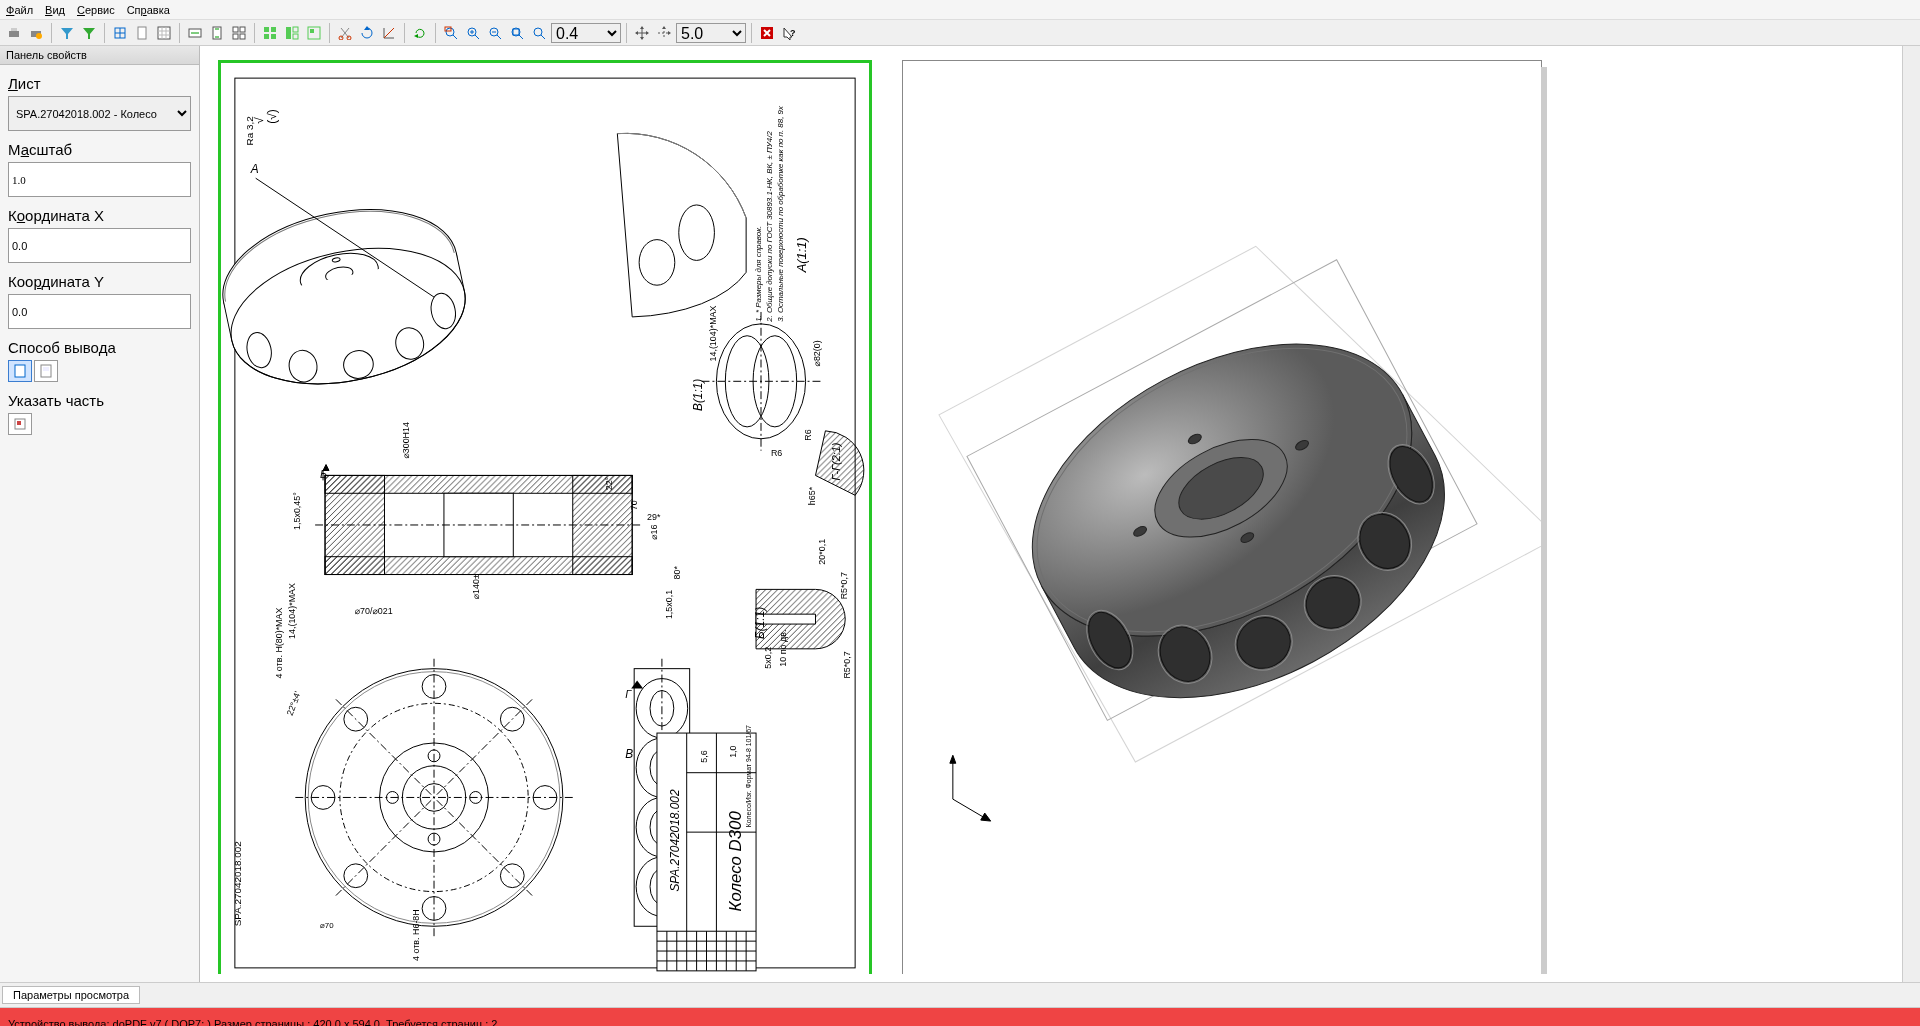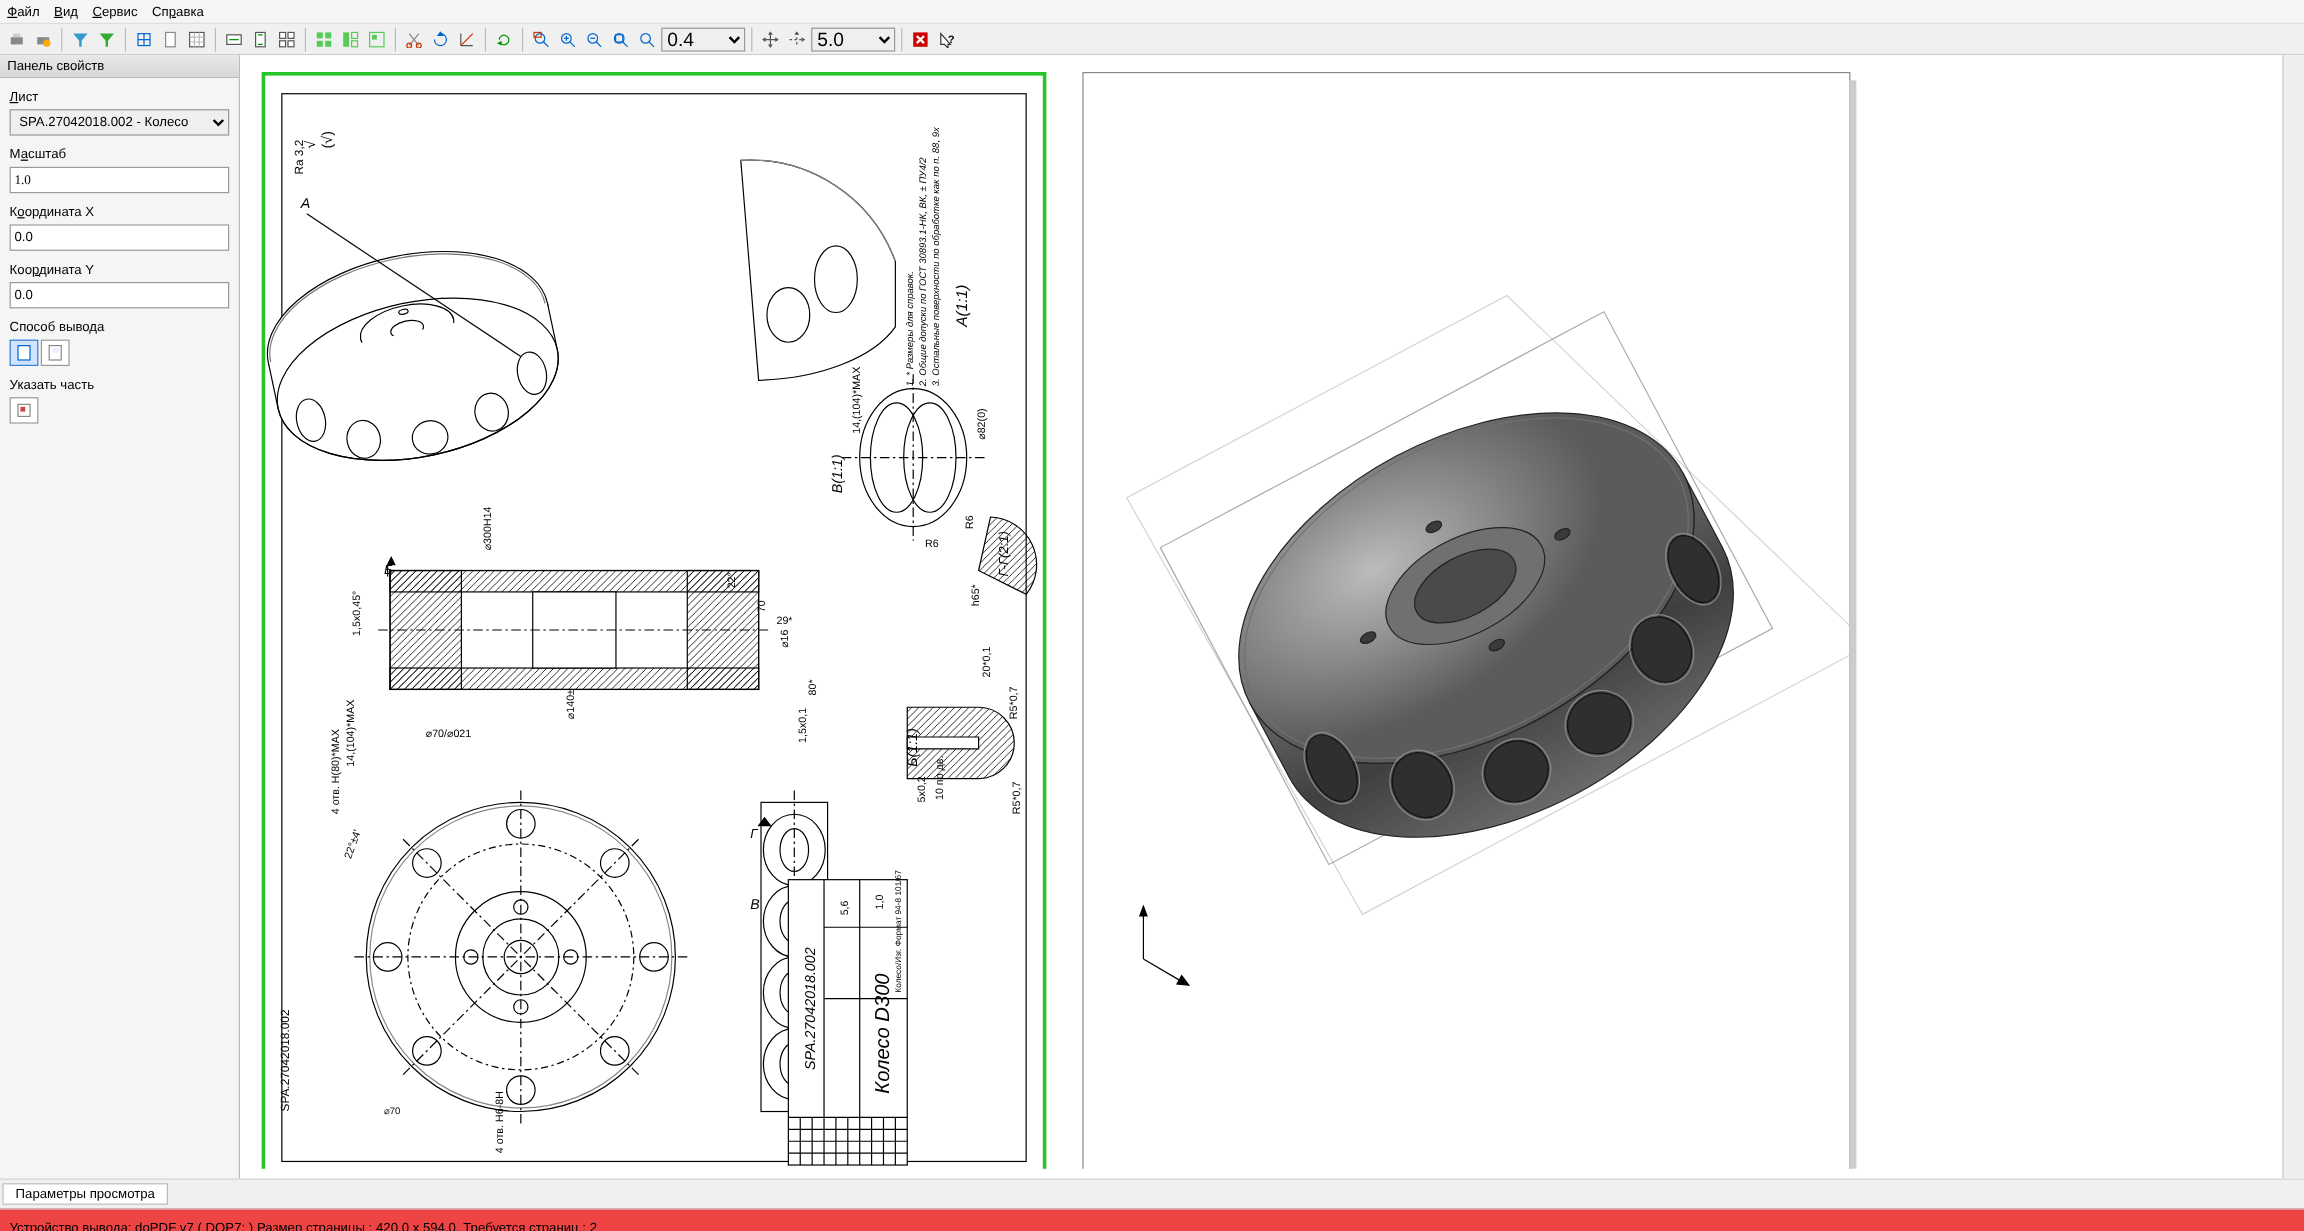--- a/index.html
+++ b/index.html
@@ -12,22 +12,22 @@
   .toolbar { display: flex; align-items: center; height: 26px; background: #f0f0f0; padding: 0 4px; gap: 2px; border-bottom: 1px solid #ccc; }
   .tbtn { width: 20px; height: 20px; display: inline-flex; align-items: center; justify-content: center; cursor: pointer; border: 1px solid transparent; }
   .tsep { width: 1px; height: 20px; background: #bbb; margin: 0 3px; }
   .tcombo { height: 20px; font-size: 16px; border: 1px solid #999; }
   
   .main { display: flex; height: calc(100% - 20px - 26px - 22px - 22px); }
   
   .side { width: 200px; background: #f5f5f5; border-right: 1px solid #bbb; display: flex; flex-direction: column; }
   .side-title { background: linear-gradient(#e8e8e8,#d8d8d8); padding: 3px 6px; font-size: 11px; border-bottom: 1px solid #bbb; }
   .side-body { padding: 10px 8px; flex: 1; }
-  .side-body label { display: block; margin-bottom: 4px; font-size: 11px; }
-  .side-body input, .side-body select { width: 100%; font-size: 11px; height: 22px; border: 1px solid #999; padding: 1px 3px; margin-bottom: 10px; }
+  .side-body label { display: block; margin-bottom: 4px; font-size: 15px; }
+  .side-body input, .side-body select { width: 100%; font-size: 11px; height: 35px; border: 1px solid #999; padding: 1px 3px; margin-bottom: 10px; }
   .pairbtns { display: flex; gap: 2px; margin-bottom: 10px; }
   .pairbtns .pb { width: 24px; height: 22px; border: 1px solid #999; background: #fff; display: inline-flex; align-items: center; justify-content: center; cursor: pointer; }
   .pb.active { background: #d0e4ff; border-color: #3a7dd0; }
   
   .canvas { flex: 1; background: #fff; position: relative; display: flex; }
   .canvas-inner { flex: 1; position: relative; overflow: hidden; margin: 8px 0 8px 12px; }
   .scroll-v { width: 18px; background: #eee; border-left: 1px solid #ccc; }
   
   .page { position: absolute; background: #fff; border: 1px solid #444; }
   .page1 { left: 6px; top: 6px; width: 654px; height: 926px; border: 3px solid #26c626; }

